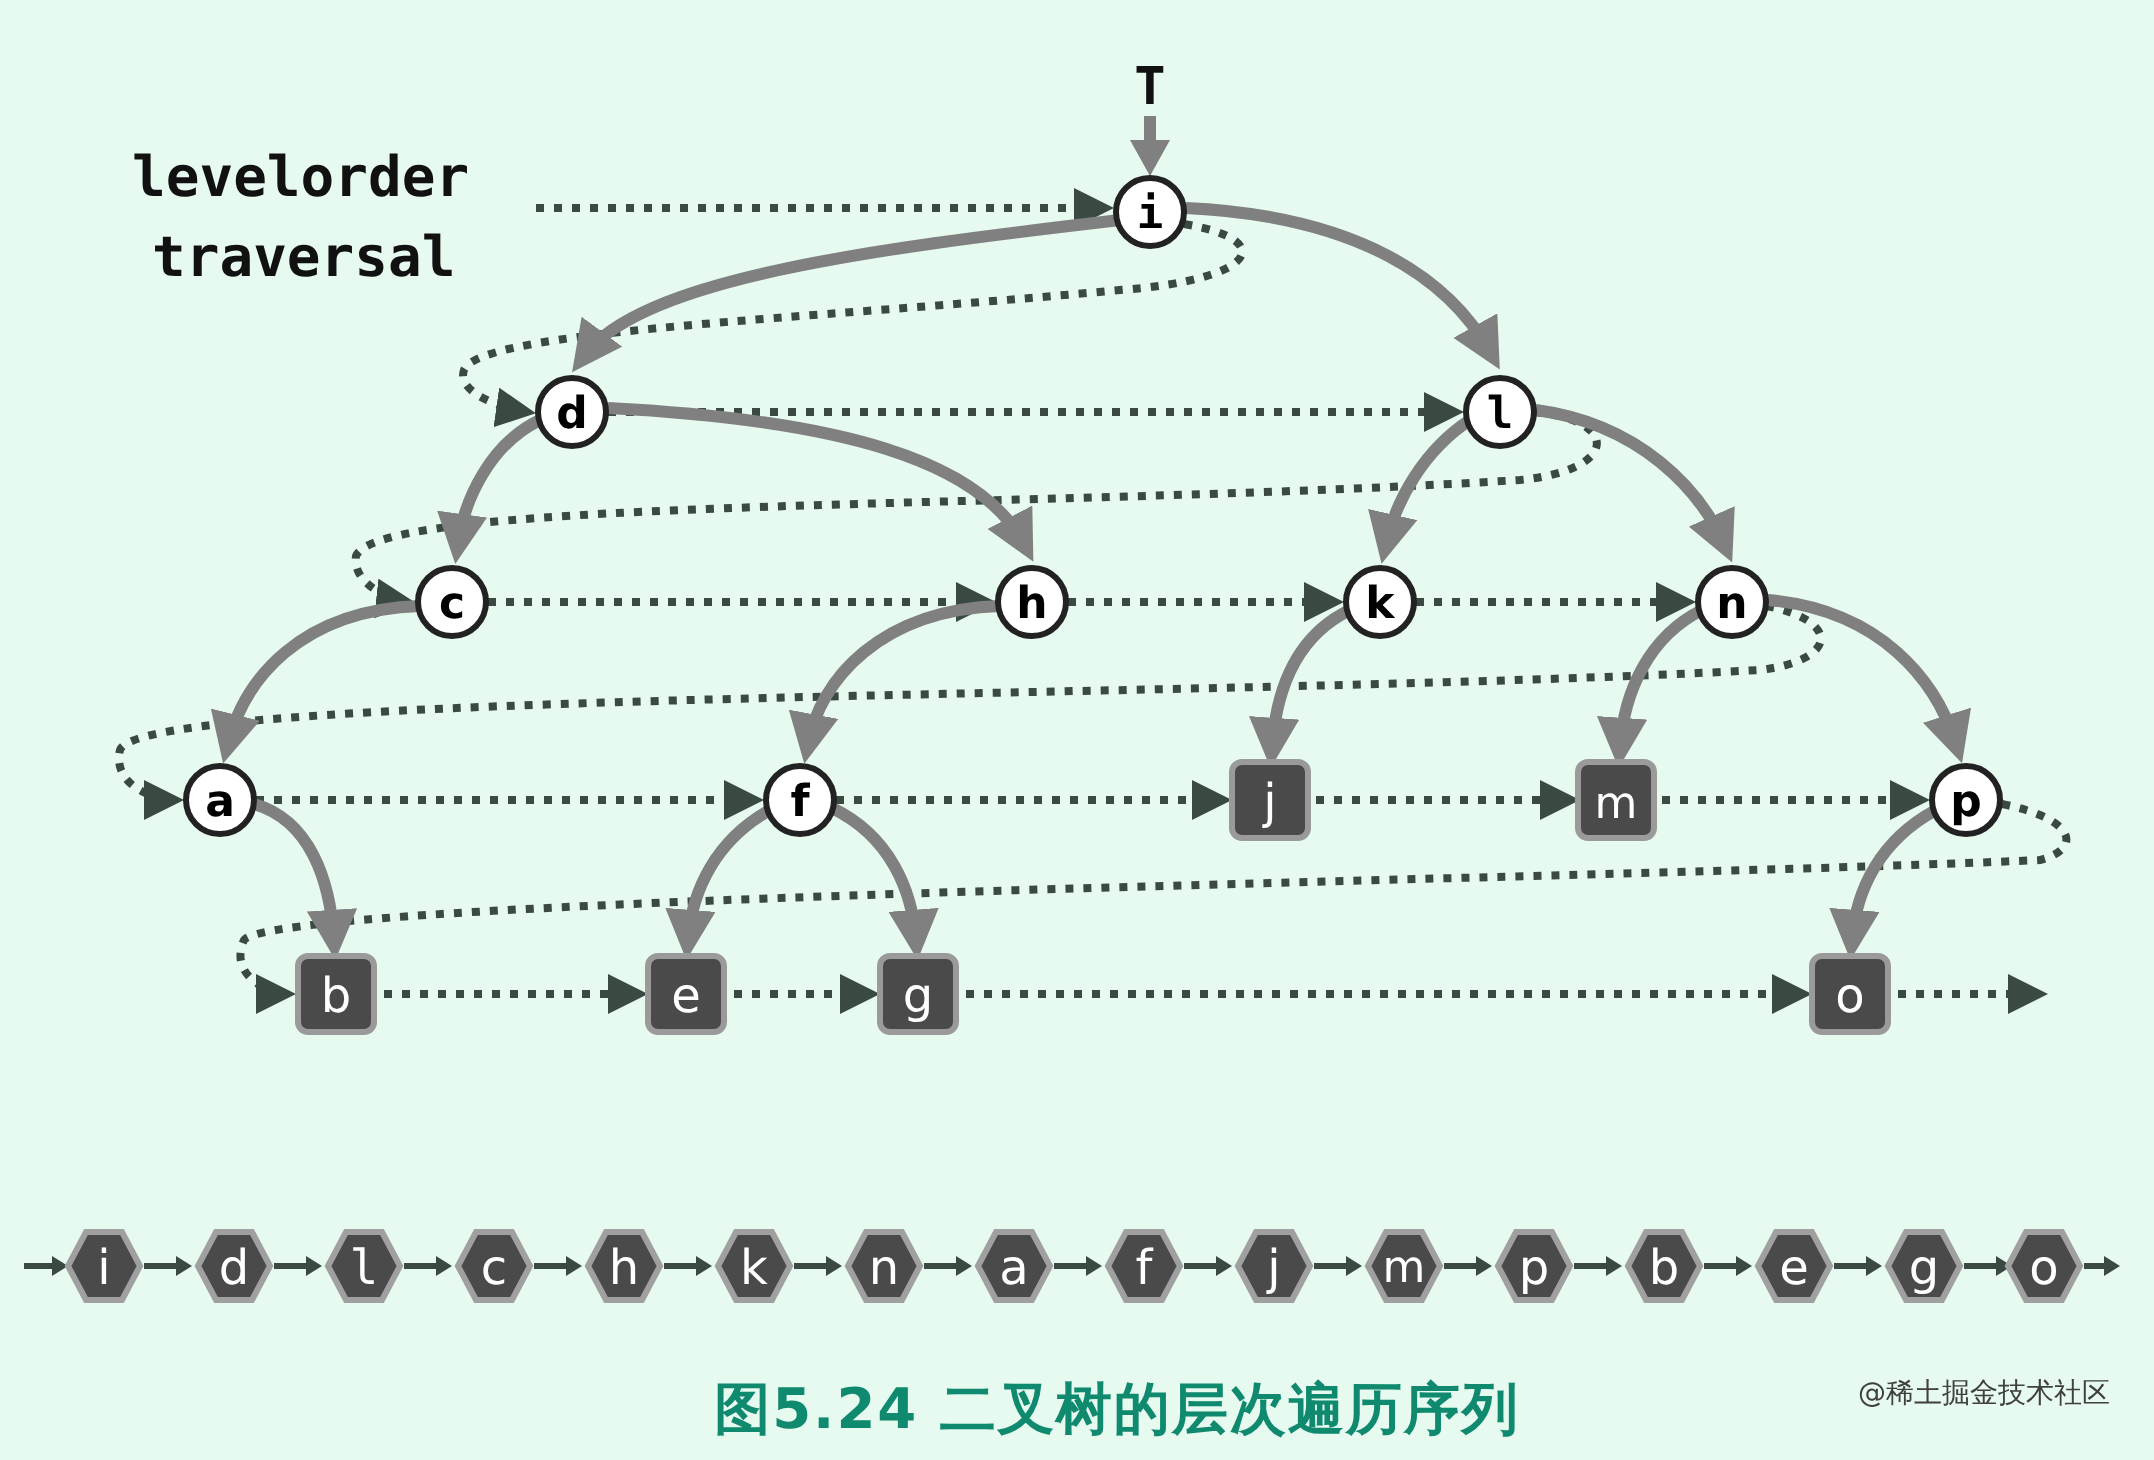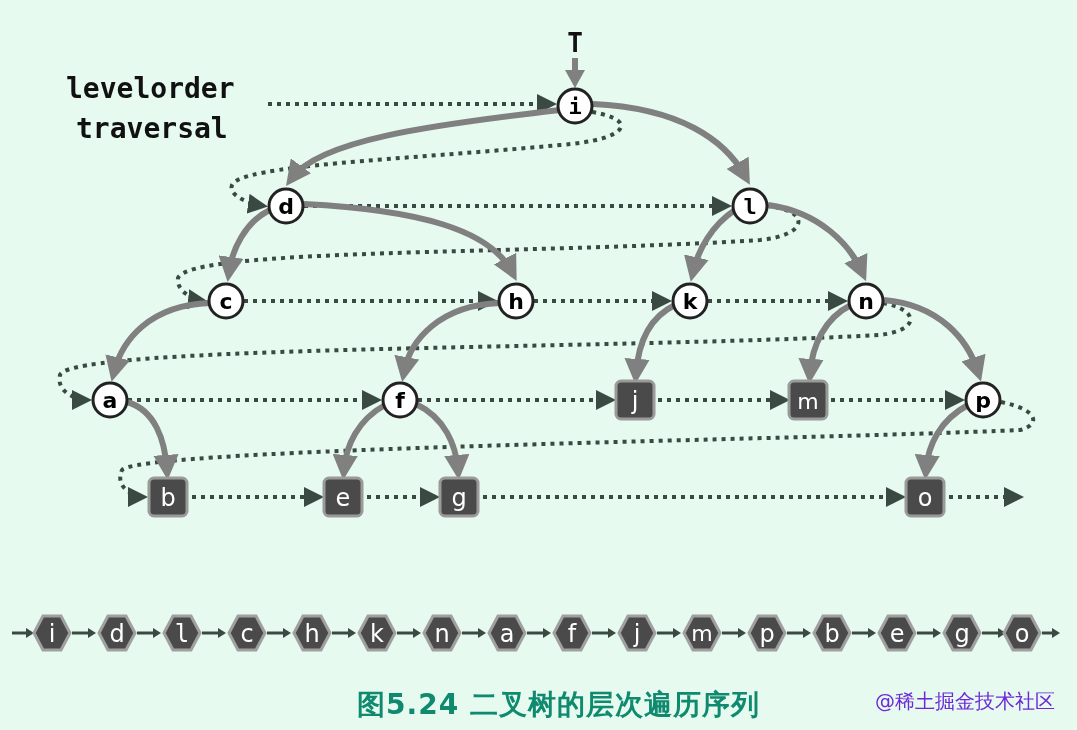--- a/index.html
+++ b/index.html
@@ -1,20 +1,20 @@
 <!DOCTYPE html>
 <html><head>
 <meta charset="utf-8">
 <style>
   html, body { margin:0; padding:0; }
   body { width:1077px; height:730px; background:#e6faf0; overflow:hidden; position:relative; font-family:"DejaVu Sans", sans-serif; }
   #diagram { position:absolute; left:0; top:0; }
   .label-mono { font-family:"DejaVu Sans Mono", monospace; font-weight:bold; }
   .caption { position:absolute; left:0; width:1077px; top:686px; text-align:center; color:#0f8a6e; font-weight:bold; font-size:28px; font-family:"DejaVu Sans", sans-serif; letter-spacing:1px;margin-left:20px; }
-  .watermark { position:absolute; right:22px; top:688px; color:#6d28d9; font-size:20px; font-family:"DejaVu Sans", sans-serif; }
+  .watermark { position:absolute; right:22px; top:688px; color:#404040; font-size:14px; font-family:"DejaVu Sans", sans-serif; }
 </style>
 </head>
 <body>
 
 <svg id="diagram" width="1077" height="730" viewBox="0 0 1077 730">
   <defs>
     <marker id="dotArrow" viewBox="0 0 10 10" refX="8" refY="5" markerWidth="5" markerHeight="5" orient="auto">
       <path d="M0,0 L10,5 L0,10 z" fill="#3a4a42"></path>
     </marker>
     <marker id="grayArrow" viewBox="0 0 10 10" refX="6" refY="5" markerWidth="4.2" markerHeight="4.2" orient="auto">

